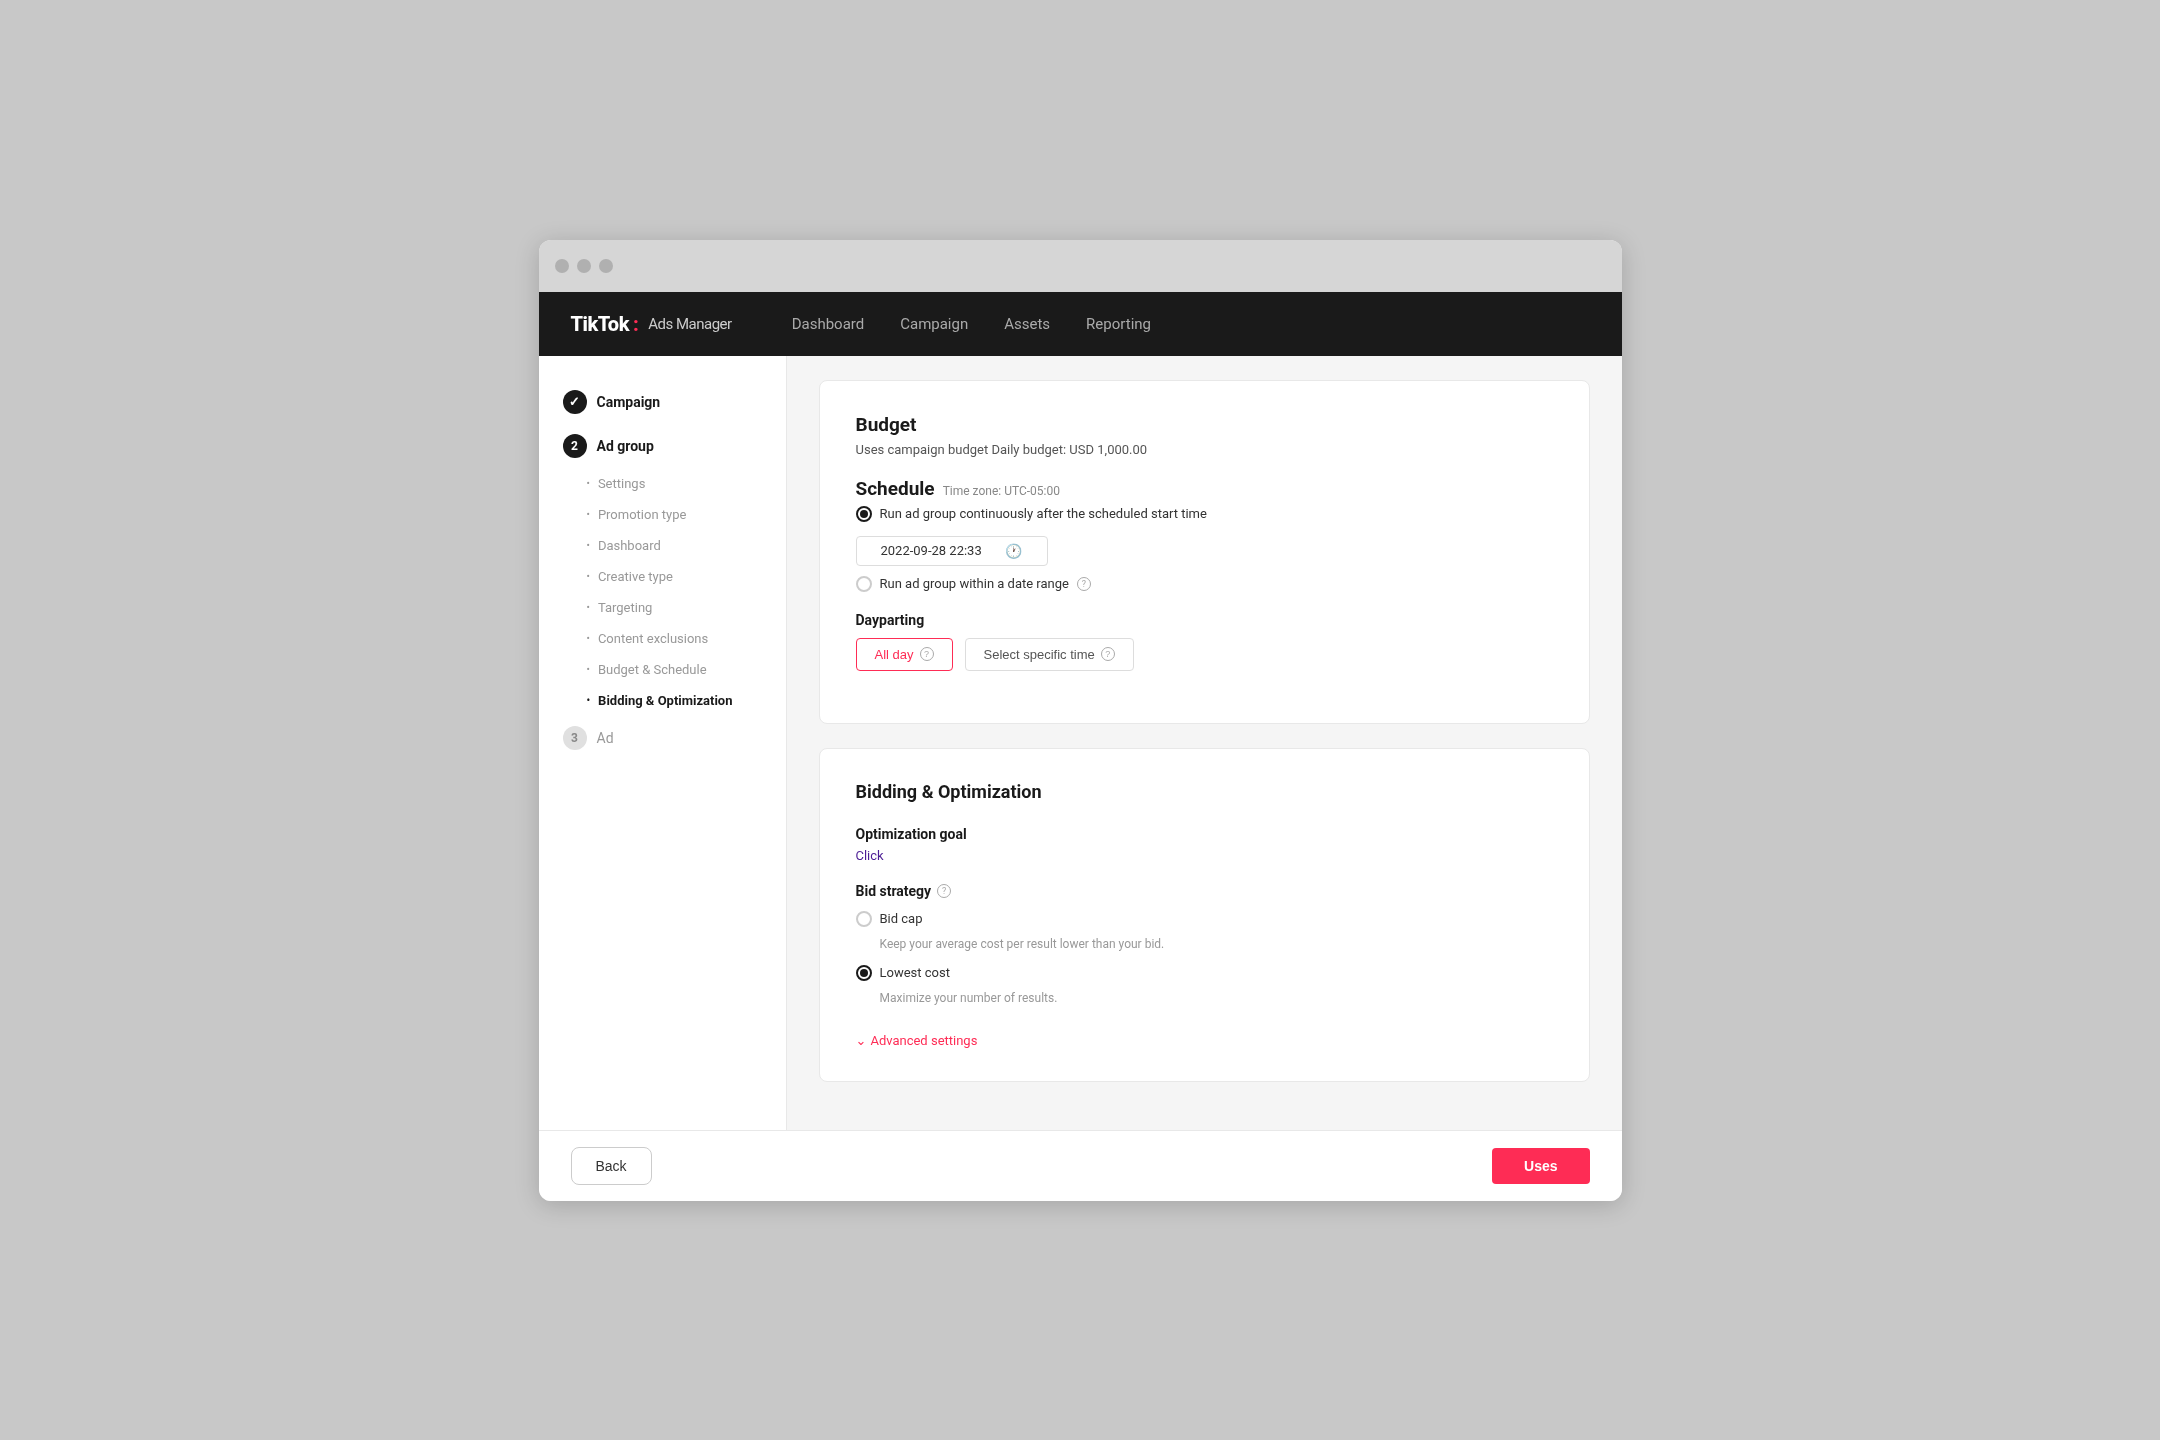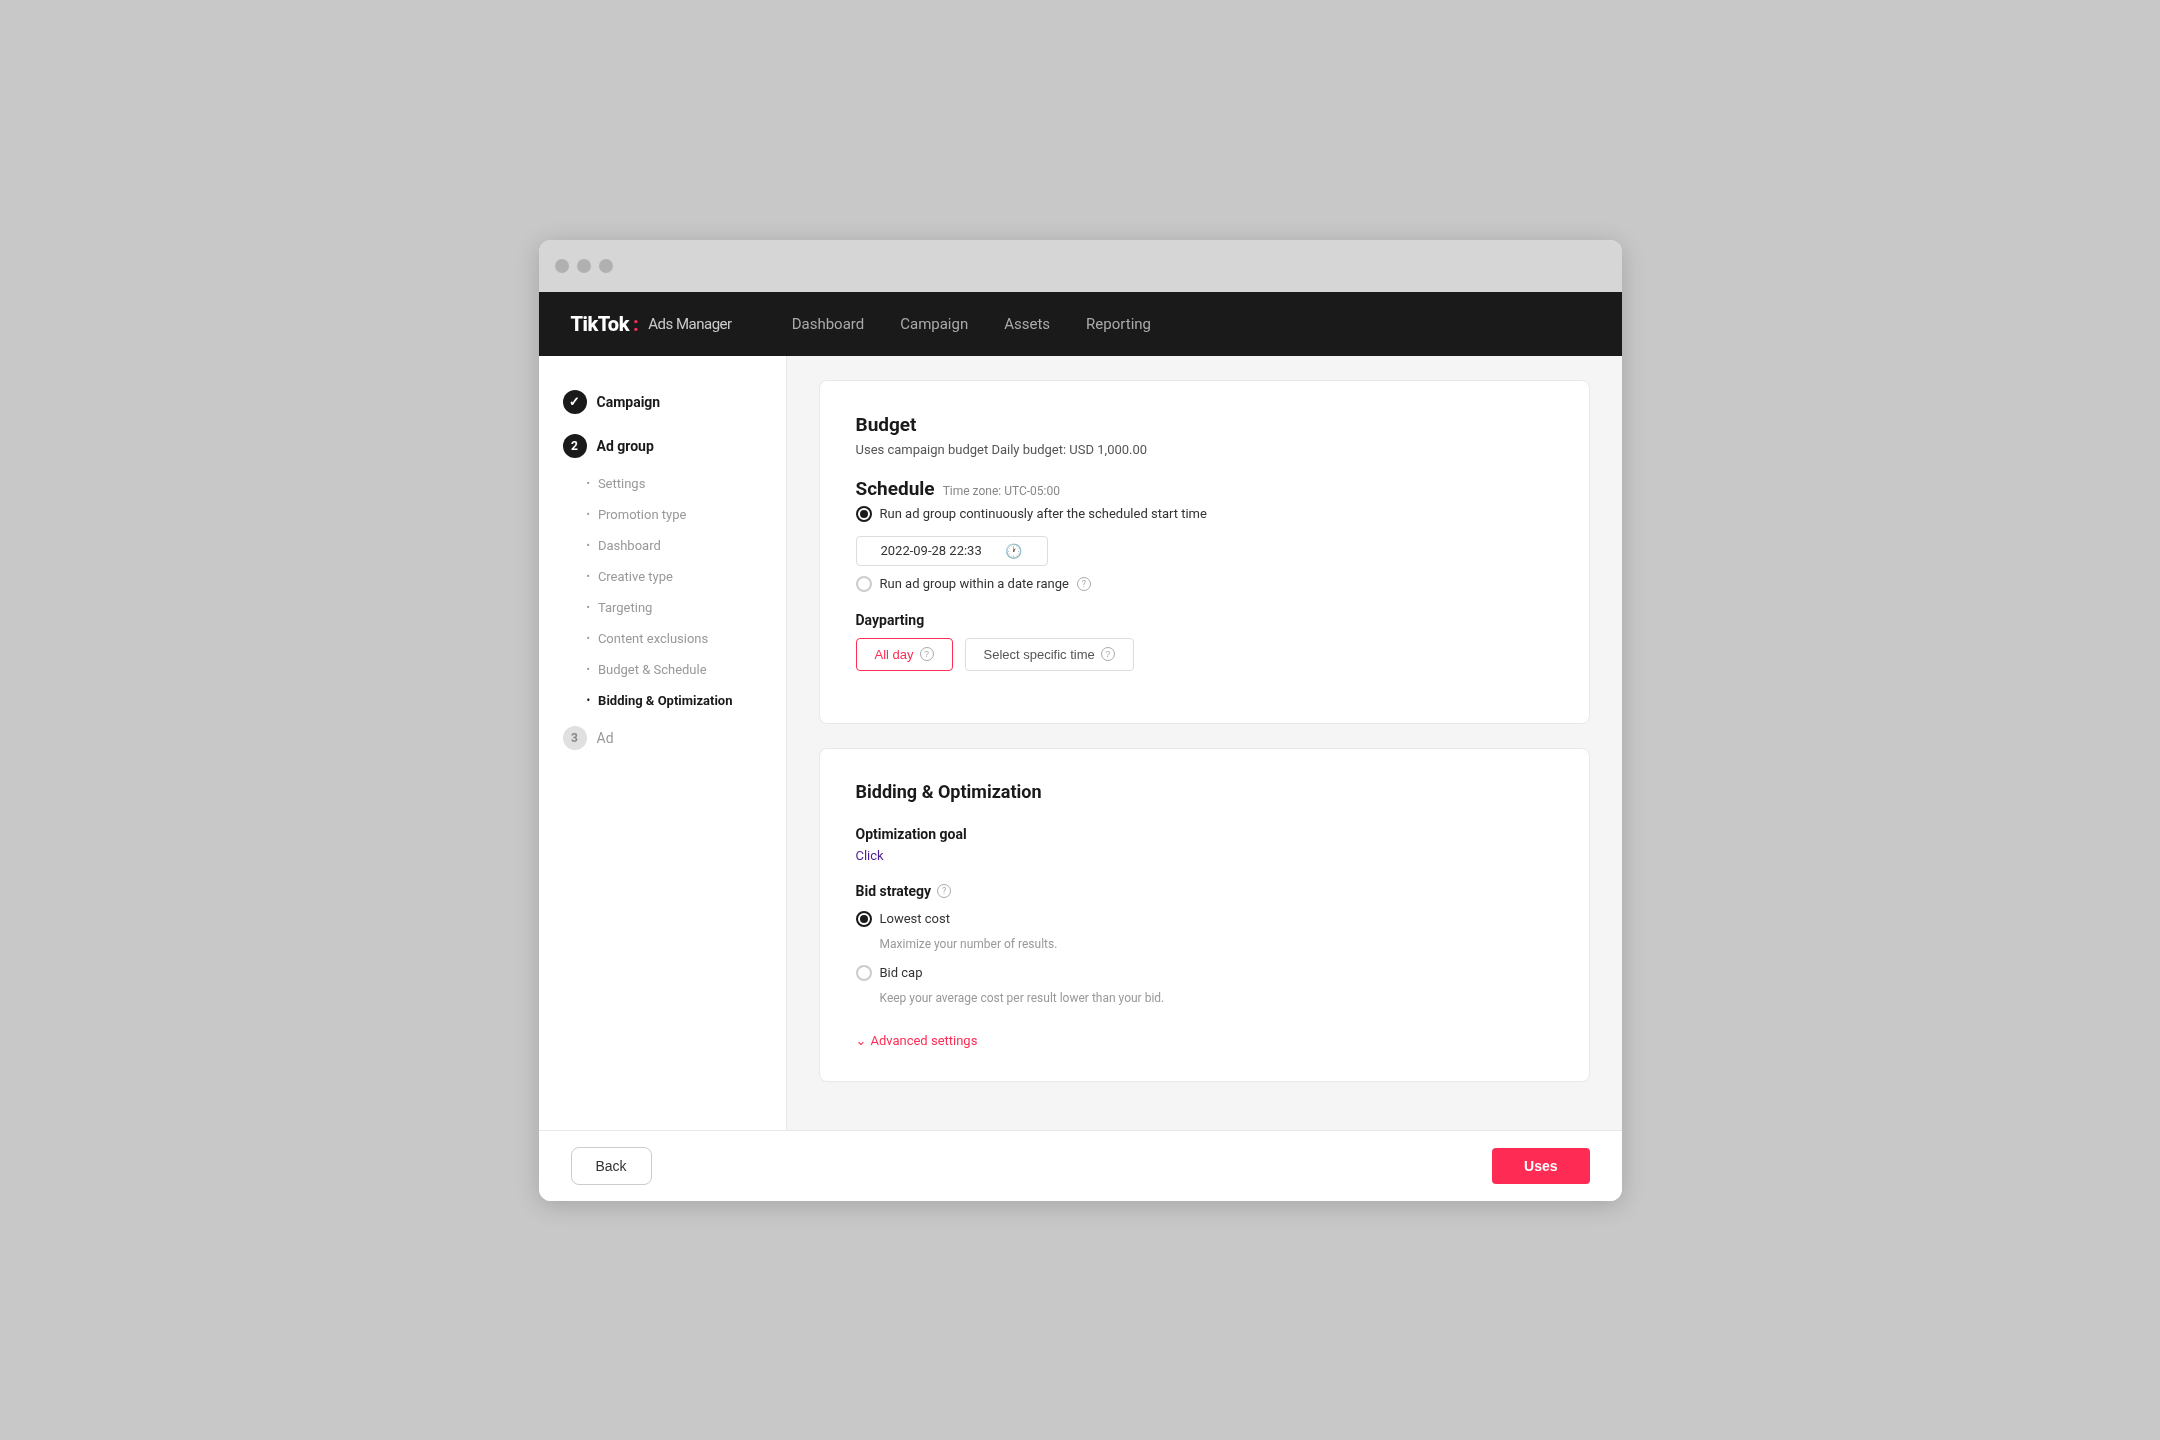--- a/index.html
+++ b/index.html
@@ -497,32 +497,32 @@
 
           
           <div class="field-row">
             <div class="bid-strategy-header">
               <span class="bid-strategy-title">Bid strategy</span>
               <div class="info-circle">?</div>
             </div>
 
             <div class="radio-option-block">
               <div class="radio-option">
+                <div class="radio-circle"></div>
+                <span class="radio-text">Bid cap</span>
+              </div>
+              <div class="radio-sub-text">Keep your average cost per result lower than your bid.</div>
+            </div>
+
+            <div class="radio-option-block">
+              <div class="radio-option">
                 <div class="radio-circle selected"></div>
                 <span class="radio-text">Lowest cost</span>
               </div>
               <div class="radio-sub-text">Maximize your number of results.</div>
-            </div>
-
-            <div class="radio-option-block">
-              <div class="radio-option">
-                <div class="radio-circle"></div>
-                <span class="radio-text">Bid cap</span>
-              </div>
-              <div class="radio-sub-text">Keep your average cost per result lower than your bid.</div>
             </div>
           </div>
 
           
           <a class="advanced-settings-link">
             <span>⌄</span>
             <span>Advanced settings</span>
           </a>
         </div>
 

